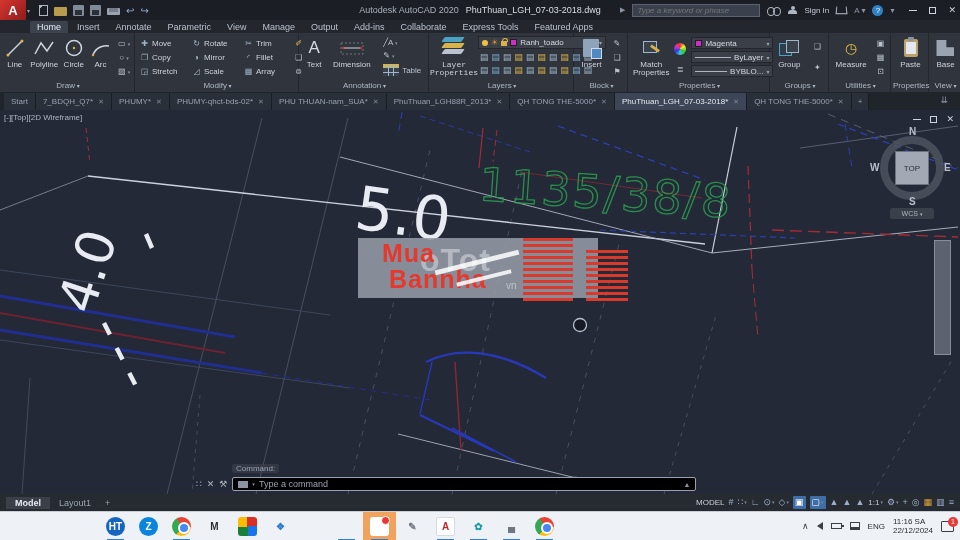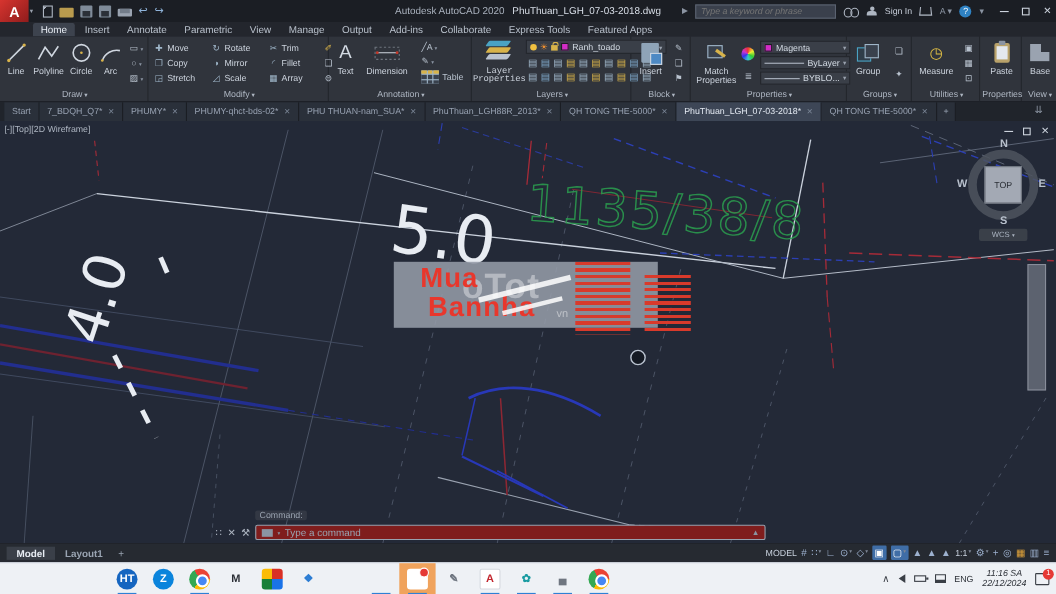--- a/index.html
+++ b/index.html
@@ -150,32 +150,32 @@
   .wm-t1 { left:165px; top:2px; width:50px; height:66px; }
   .wm-t2 { left:228px; top:14px; width:42px; height:52px; }
   .wm-swoosh { position:absolute; background:rgba(255,255,255,.85); transform:rotate(-14deg); }
   .sw1 { left:76px; top:24px; width:86px; height:5px; }
   .sw2 { left:98px; top:40px; width:56px; height:4px; }
   
   #cmd-ghost { position:absolute; left:232px; top:354px; font-size:8px; color:#9aa3b0;
     background:rgba(62,67,77,.6); padding:0 4px; border-radius:2px; z-index:5; }
   #cmddock { position:absolute; left:196px; top:367px; display:flex; align-items:center; gap:5px; z-index:5; }
   .cmd-ico { color:#aeb6c2; font-size:9px; }
-  #cmdfield { width:464px; height:14px; background:#7f1d1d; border:1px solid #98a1ae; border-radius:2px;
+  #cmdfield { width:464px; height:14px; background:#000000; border:1px solid #98a1ae; border-radius:2px;
     display:flex; align-items:center; gap:4px; padding:0 5px; }
   .cmd-prompt-ico { width:10px; height:7px; background:#8b94a2; }
   .cmd-dd { font-size:5px; color:#8b94a2; }
   #cmd-placeholder { color:#99a3b1; font-size:9px; flex:1; }
   .cmd-up { color:#8a93a0; font-size:7px; }
 
   
   #statusbar { position:absolute; left:0; top:494px; width:960px; height:17px; background:#262a31;
     display:flex; align-items:center; padding:0 6px; }
   #model-tab { background:#3a3f48; color:#e8edf4; font-weight:bold; font-size:9px; padding:1px 9px; }
-  #layout-tab { color:#9aa4b2; font-size:9px; padding:1px 9px;font-weight:bold; }
+  #layout-tab { color:#9aa4b2; font-size:9px; padding:1px 9px; }
   #addlayout-tab { color:#9aa4b2; font-size:9px; padding:1px 5px; }
   #statusicons { margin-left:auto; display:flex; align-items:center; gap:4px; }
   .sic { color:#9db1cf; font-size:9px; line-height:13px; display:flex; align-items:center; }
   .sic.txt { color:#c7d0dc; font-size:8px; }
   .sic.on { background:#3f6da6; color:#fff; padding:0 2px; border-radius:1px; }
   .sic.perf { color:#e0a33a; }
   .sic .ar { font-size:5px; color:#7e8796; margin-left:1px; }
 
   
   #taskbar { position:absolute; left:0; top:511px; width:960px; height:29px; background:#eef1f5;
@@ -196,21 +196,21 @@
   .photos .tb-glyph { border-radius:3px; background:conic-gradient(#d93025 0 25%,#1a73e8 0 50%,#188038 0 75%,#fbbc05 0 100%); }
   .drive .tb-glyph { border-radius:0; background:transparent; }
   .folder .tb-glyph { border-radius:0; background:transparent; }
   #tray { margin-left:auto; display:flex; align-items:center; gap:8px; padding-right:6px; color:#2b2f36; }
   .tray-ico { font-size:9px; color:#3a3f46; }
   .spk { width:0; height:0; border-top:4px solid transparent; border-bottom:4px solid transparent; border-right:6px solid #3a3f46; position:relative; }
   .bat { width:11px; height:6px; border:1px solid #3a3f46; position:relative; }
   .bat::after { content:""; position:absolute; right:-3px; top:1px; width:2px; height:2px; background:#3a3f46; }
   .net { width:10px; height:8px; border:1px solid #3a3f46; border-bottom-width:3px; }
   #tray-lang { font-size:8px; }
-  #tray-clock { font-size:8px; text-align:center; line-height:9px;font-style:italic; }
+  #tray-clock { font-size:8px; text-align:left; line-height:9px; }
   .notif { width:13px; height:11px; border:1.5px solid #3a3f46; border-radius:1px; position:relative; }
   .notif-badge { position:absolute; right:-5px; top:-5px; width:10px; height:10px; border-radius:50%;
     background:#e53935; color:#fff; font-size:7px; display:flex; align-items:center; justify-content:center; }
 </style>
 </head>
 <body>
 
 <div id="app">
 
   <div id="titlebar">

